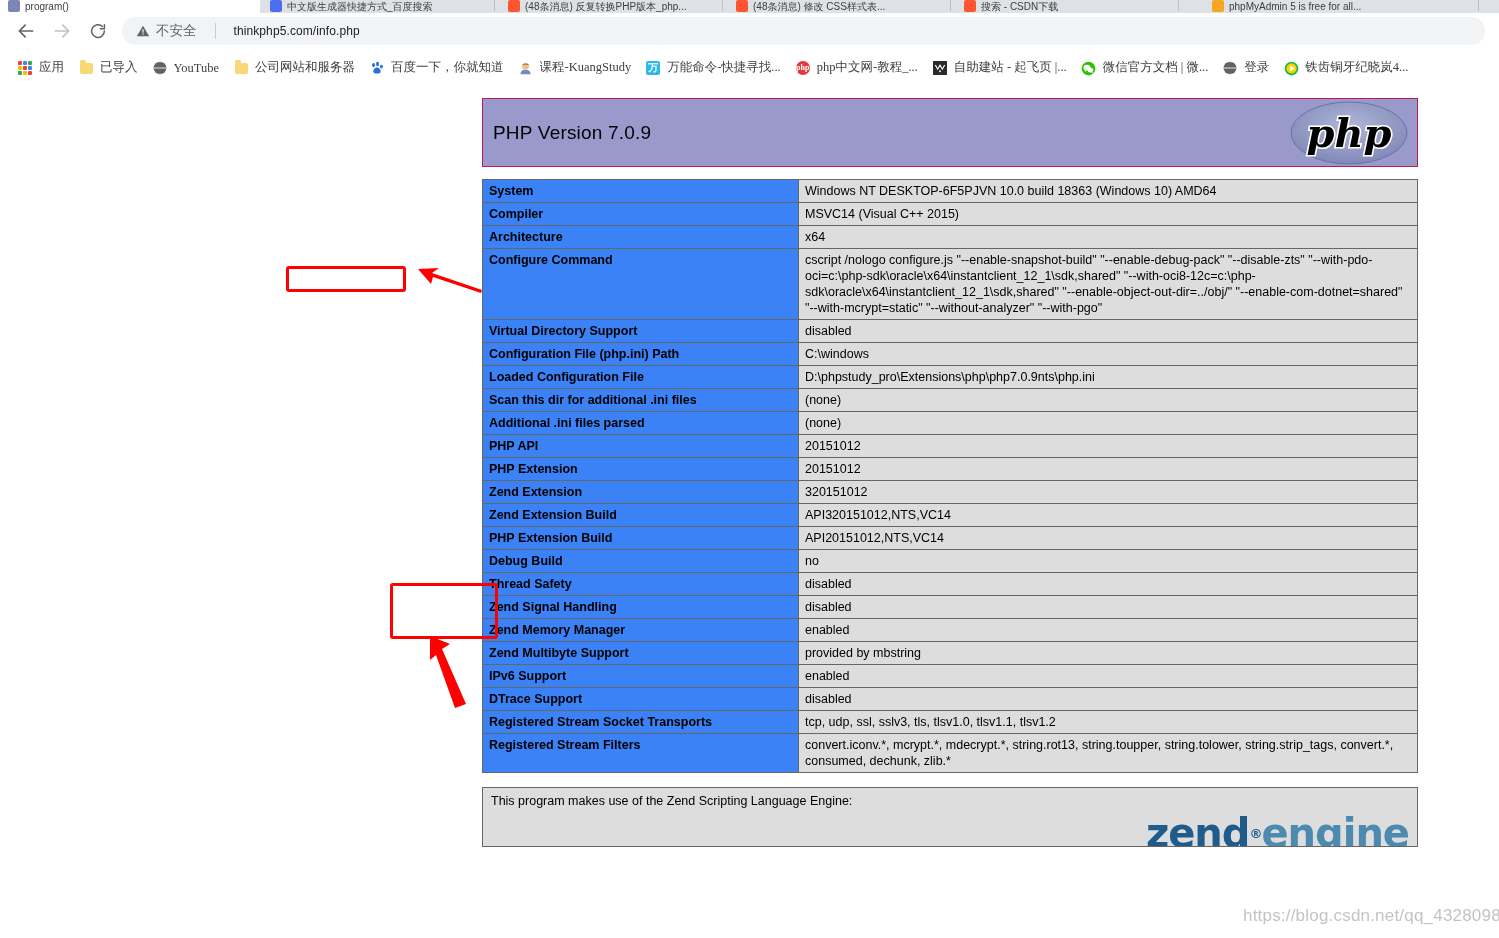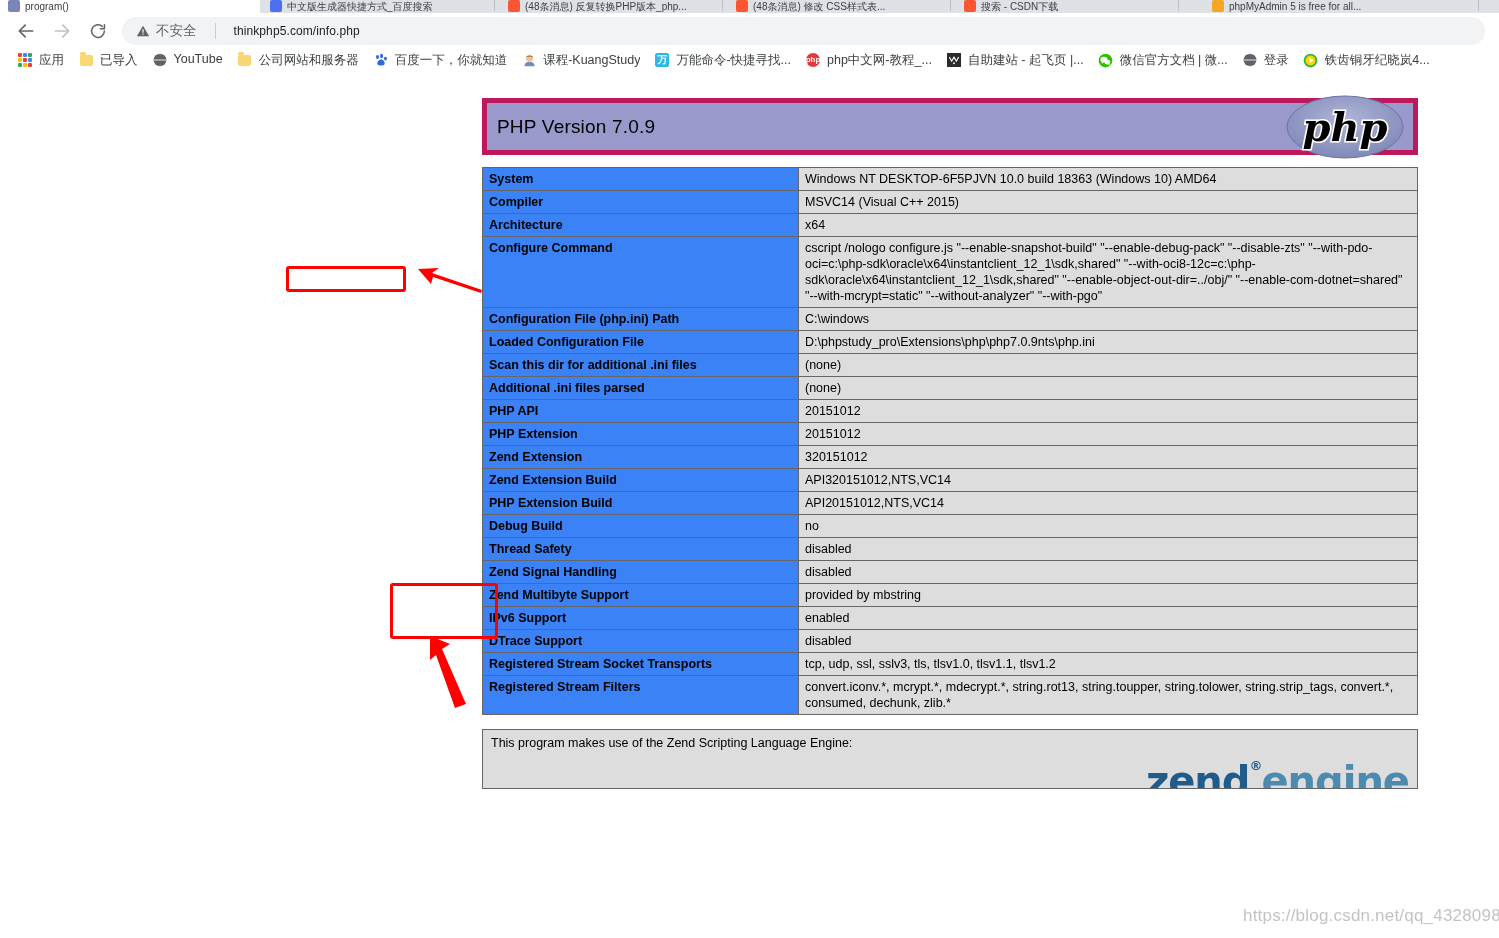--- a/index.html
+++ b/index.html
@@ -76,23 +76,24 @@
 
   
   #bookmarks-bar {
     position: absolute; left: 0; top: 48px; width: 1499px; height: 32px;
     background: #ffffff;
     display: flex; align-items: center;
     padding-left: 10px;
     overflow: hidden;
   }
   .bookmark {
-    display: flex; align-items: flex-start; height: 24px;
+    display: flex; align-items: flex-end; height: 24px;
     padding: 0 7px; border-radius: 4px; flex: none;
     max-width: 180px;
+    font-family: Liberation Serif, serif;
   }
   .bm-icon {
     width: 16px; height: 16px; flex: none; margin-right: 6px;
     display: flex; align-items: center; justify-content: center;
     font-size: 11px; line-height: 1;
   }
   .bm-label {
     font-size: 12.5px; color: #3c4043; white-space: nowrap;
     overflow: hidden; text-overflow: ellipsis;
   }
@@ -129,23 +130,23 @@
     position: absolute; left: 0; top: 80px; width: 1499px; height: 858px;
     background: #ffffff;
     overflow: hidden;
   }
 
   #phpinfo {
     position: absolute; left: 482px; top: 18px; width: 936px;
   }
 
   #php-header {
-    height: 57px;
+    height: 69px;
     background: #9999cc;
-    border: 5px solid #be185d;
+    border: 1px solid #be185d;
     display: flex; align-items: center; justify-content: space-between;
     padding: 0 8px 0 10px;
   }
   #php-version-title {
     font-size: 19px; color: #000000; font-weight: normal;
     letter-spacing: 0.2px;
   }
   #php-logo {
     width: 120px; height: 66px; flex: none;
     display: flex; align-items: center; justify-content: center;
@@ -180,22 +181,22 @@
     margin-top: 14px;
     border: 1px solid #666666;
     background: #dddddd;
     height: 60px;
     padding: 6px 8px;
     font-size: 12.5px;
     position: relative;
     overflow: hidden;
   }
   #zend-logo-wrap {
-    position: absolute; right: 8px; top: 28px;
-    display: flex; align-items: flex-start;
+    position: absolute; right: 8px; top: 22px;
+    display: flex; align-items: center;
     font-family: "DejaVu Sans", sans-serif;
     font-weight: bold; font-size: 40px;
     letter-spacing: -1px;
   }
 
   
   .annot-box {
     position: absolute;
     border: 3px solid #fe0000;
     border-radius: 3px;
@@ -445,20 +446,24 @@
           </tr>
           <tr>
             <td class="e">Architecture</td>
             <td class="v">x64</td>
           </tr>
           <tr>
             <td class="e">Configure Command</td>
             <td class="v">cscript /nologo configure.js "--enable-snapshot-build" "--enable-debug-pack" "--disable-zts" "--with-pdo-oci=c:\php-sdk\oracle\x64\instantclient_12_1\sdk,shared" "--with-oci8-12c=c:\php-sdk\oracle\x64\instantclient_12_1\sdk,shared" "--enable-object-out-dir=../obj/" "--enable-com-dotnet=shared" "--with-mcrypt=static" "--without-analyzer" "--with-pgo"</td>
           </tr>
           <tr>
+            <td class="e">Virtual Directory Support</td>
+            <td class="v">disabled</td>
+          </tr>
+          <tr>
             <td class="e">Configuration File (php.ini) Path</td>
             <td class="v">C:\windows</td>
           </tr>
           <tr>
             <td class="e">Loaded Configuration File</td>
             <td class="v">D:\phpstudy_pro\Extensions\php\php7.0.9nts\php.ini</td>
           </tr>
           <tr>
             <td class="e">Scan this dir for additional .ini files</td>
             <td class="v">(none)</td>
@@ -491,20 +496,24 @@
             <td class="e">Debug Build</td>
             <td class="v">no</td>
           </tr>
           <tr>
             <td class="e">Thread Safety</td>
             <td class="v">disabled</td>
           </tr>
           <tr>
             <td class="e">Zend Signal Handling</td>
             <td class="v">disabled</td>
+          </tr>
+          <tr>
+            <td class="e">Zend Memory Manager</td>
+            <td class="v">enabled</td>
           </tr>
           <tr>
             <td class="e">Zend Multibyte Support</td>
             <td class="v">provided by mbstring</td>
           </tr>
           <tr>
             <td class="e">IPv6 Support</td>
             <td class="v">enabled</td>
           </tr>
           <tr>

